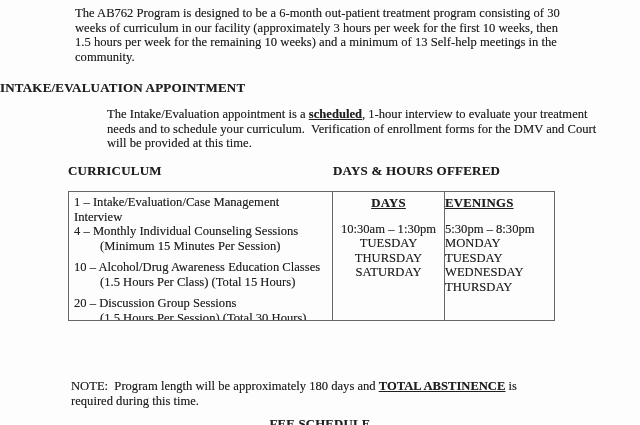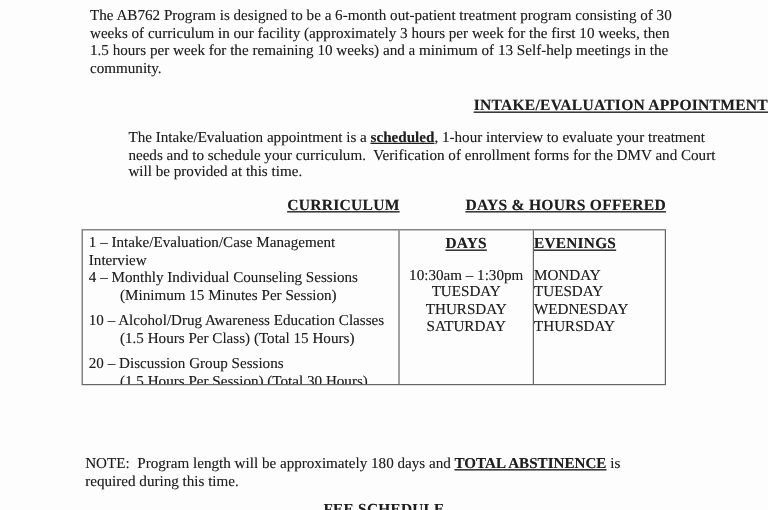--- a/index.html
+++ b/index.html
@@ -13,24 +13,23 @@
     line-height:14.5px;
     color:#1f1f1f;
     text-shadow:0 0 .5px rgba(45,45,45,.5);
   }
   .abs{position:absolute;}
   .line{white-space:nowrap;}
   .b{font-weight:bold;}
   .u{text-decoration:underline;}
   .heading{
     font-weight:bold;
-    text-decoration:underline;
     font-size:13px;
     letter-spacing:.2px;
-    text-align:right;
+    text-align:left;
     white-space:nowrap;
   }
   
   .para1{left:75px;top:6px;}
   .intake-heading{left:0;top:81px;width:640px;}
   .para2{left:75px;top:107px;margin-left:32px;}
   .col-head-cur{left:68px;top:164px;width:265px;}
   .col-head-days{left:333px;top:164px;width:222px;}
   
   .doc-table{
@@ -100,20 +99,21 @@
     <div class="tcol tcol-days">
       <div class="tcol-head">DAYS</div>
       <div class="line">10:30am – 1:30pm</div>
       <div class="line">TUESDAY</div>
       <div class="line">THURSDAY</div>
       <div class="line">SATURDAY</div>
     </div>
 
     <div class="tcol tcol-eve">
       <div class="tcol-head">EVENINGS</div>
+      <div class="line">5:30pm – 8:30pm</div>
       <div class="line">MONDAY</div>
       <div class="line">TUESDAY</div>
       <div class="line">WEDNESDAY</div>
       <div class="line">THURSDAY</div>
     </div>
 
   </div>
 
   <div class="abs note">
     <div class="line"><span>NOTE:&nbsp; Program length will be approximately 180 days and </span><span class="b u">TOTAL ABSTINENCE</span><span> is</span></div>

